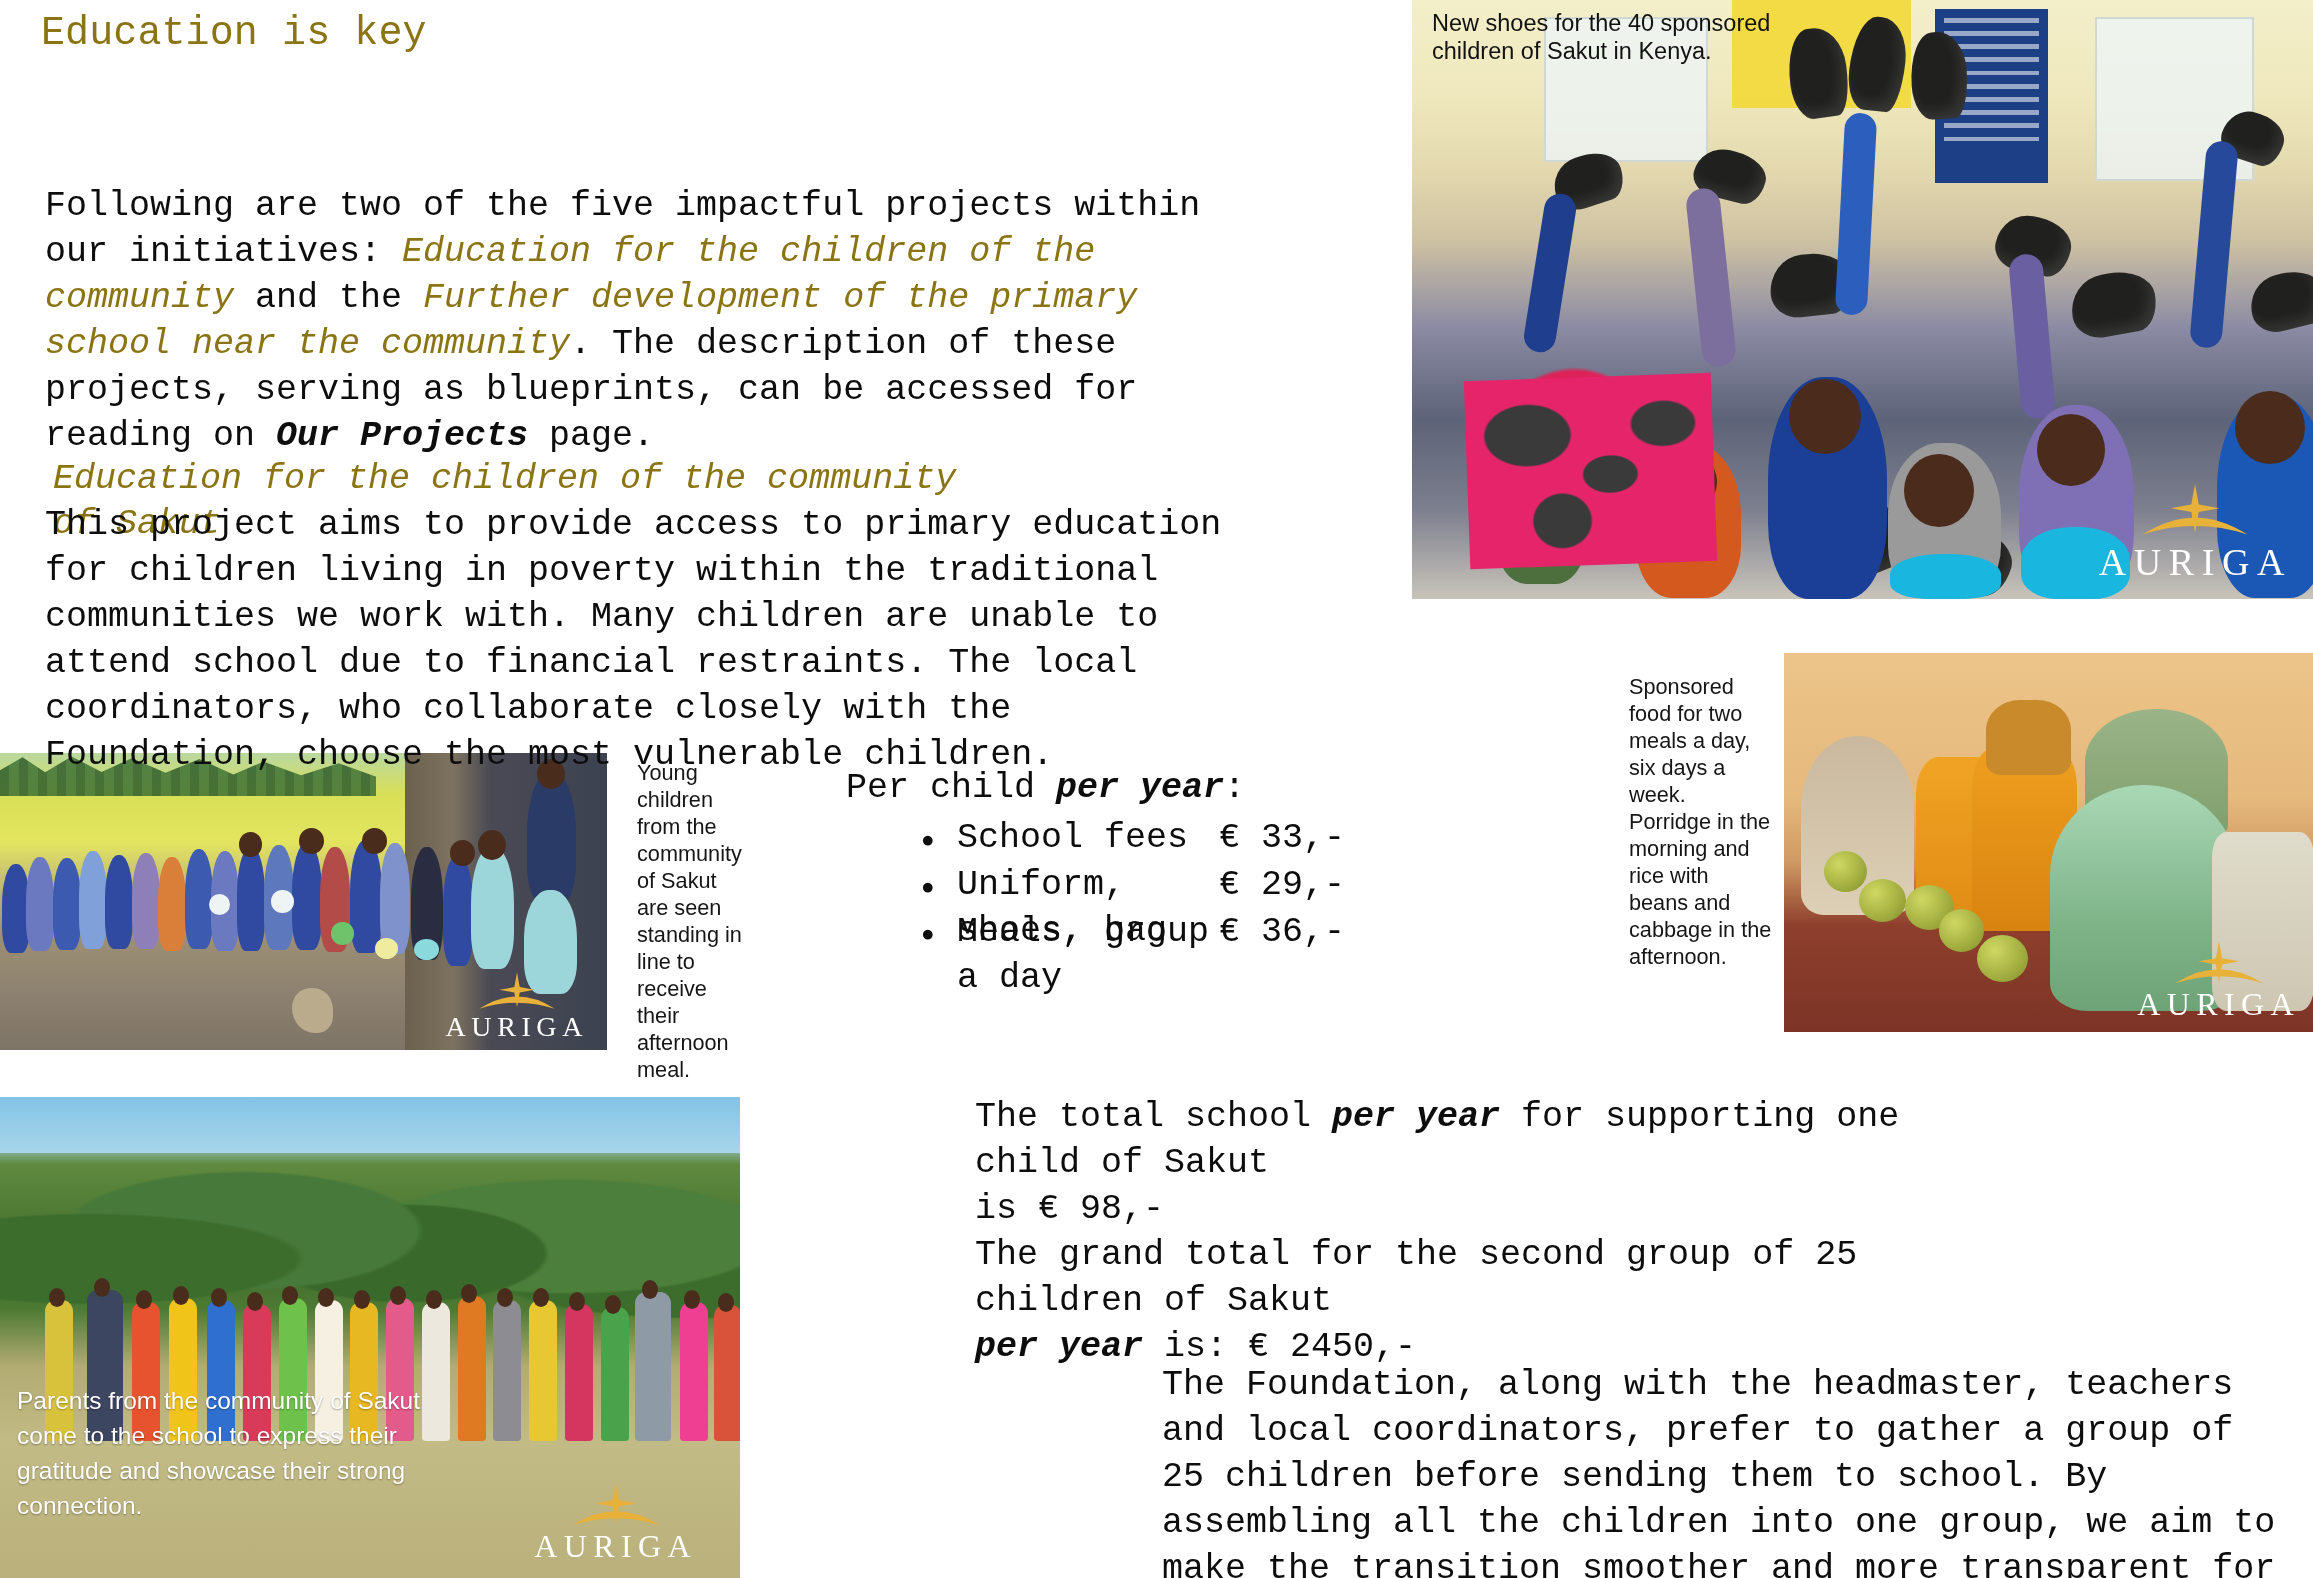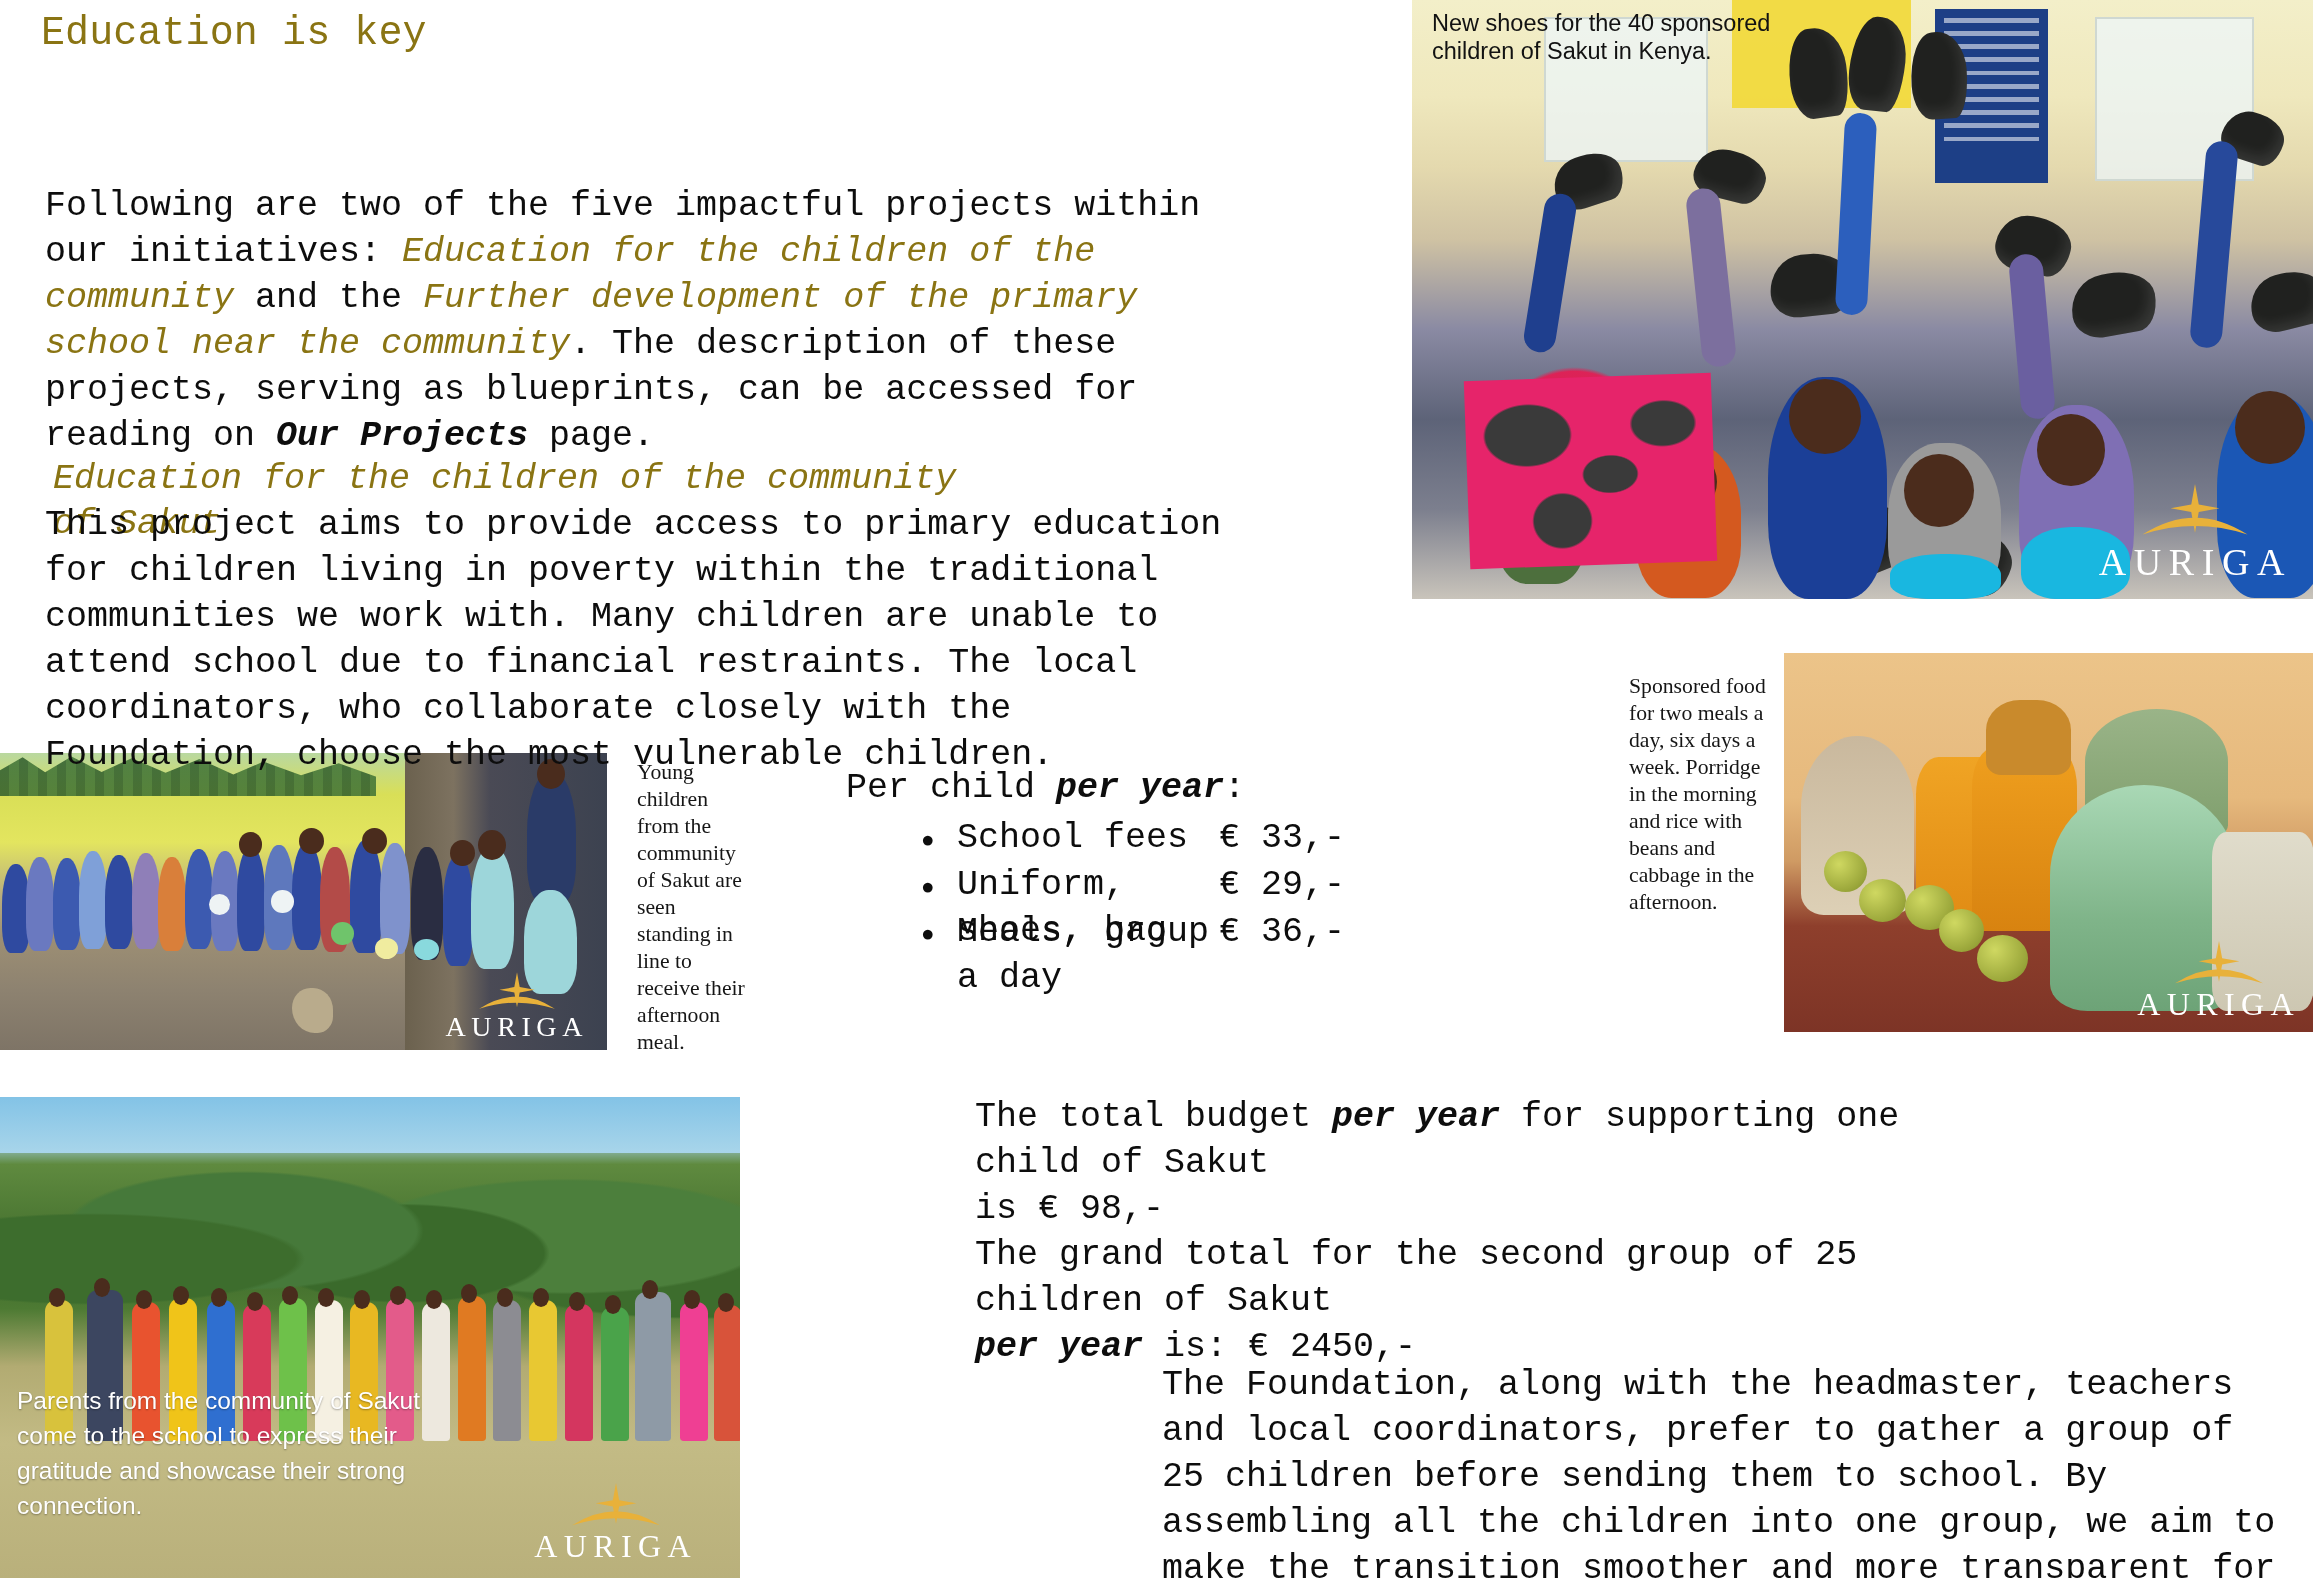--- a/index.html
+++ b/index.html
@@ -30,21 +30,21 @@
     font-size:35px;
     line-height:46px;
     color:#0d0d0d;
   }
   .gold{color:#8a7413;}
   .it{font-style:italic;}
   .bd{font-weight:bold;}
 
   
   .cap{
-    font-family:Liberation Serif, serif;
+    font-family:Liberation Sans, sans-serif;
     font-size:21.7px;
     line-height:27px;
     color:#161616;
   }
   .cap-on-img{
     font-family:"Liberation Sans",sans-serif;
     font-size:24.5px;
     line-height:35px;
     color:#ffffff;
     text-shadow:0 0.9px 1.9px rgba(0,0,0,.35);
@@ -377,21 +377,21 @@
       <div style="display:flex;align-items:baseline;margin-left:75px;height:47px;">
         <span style="width:36px;font-size:22.6px;">●</span>
         <span style="width:262px;">Meals, group a day</span>
         <span>€ 36,-</span>
       </div>
     </div>
   </div>
 
   <div class="abs narrow body-txt" style="left:975px;top:1094px;width:1036px;">
     <div>
-      <span>The total budget </span><span class="bd it">per year</span><span> for supporting one child of Sakut</span>
+      <span>The total school </span><span class="bd it">per year</span><span> for supporting one child of Sakut</span>
     </div>
     <div>is € 98,-</div>
     <div>The grand total for the second group of 25 children of Sakut</div>
     <div>
       <span class="bd it">per year</span><span> is: € 2450,-</span>
     </div>
   </div>
 
   <div class="abs narrow body-txt" style="left:1162px;top:1362px;width:1126px;">The Foundation, along with the headmaster, teachers and local coordinators, prefer to gather a group of 25 children before sending them to school. By assembling all the children into one group, we aim to make the transition smoother and more transparent for everyone involved.</div>
 

